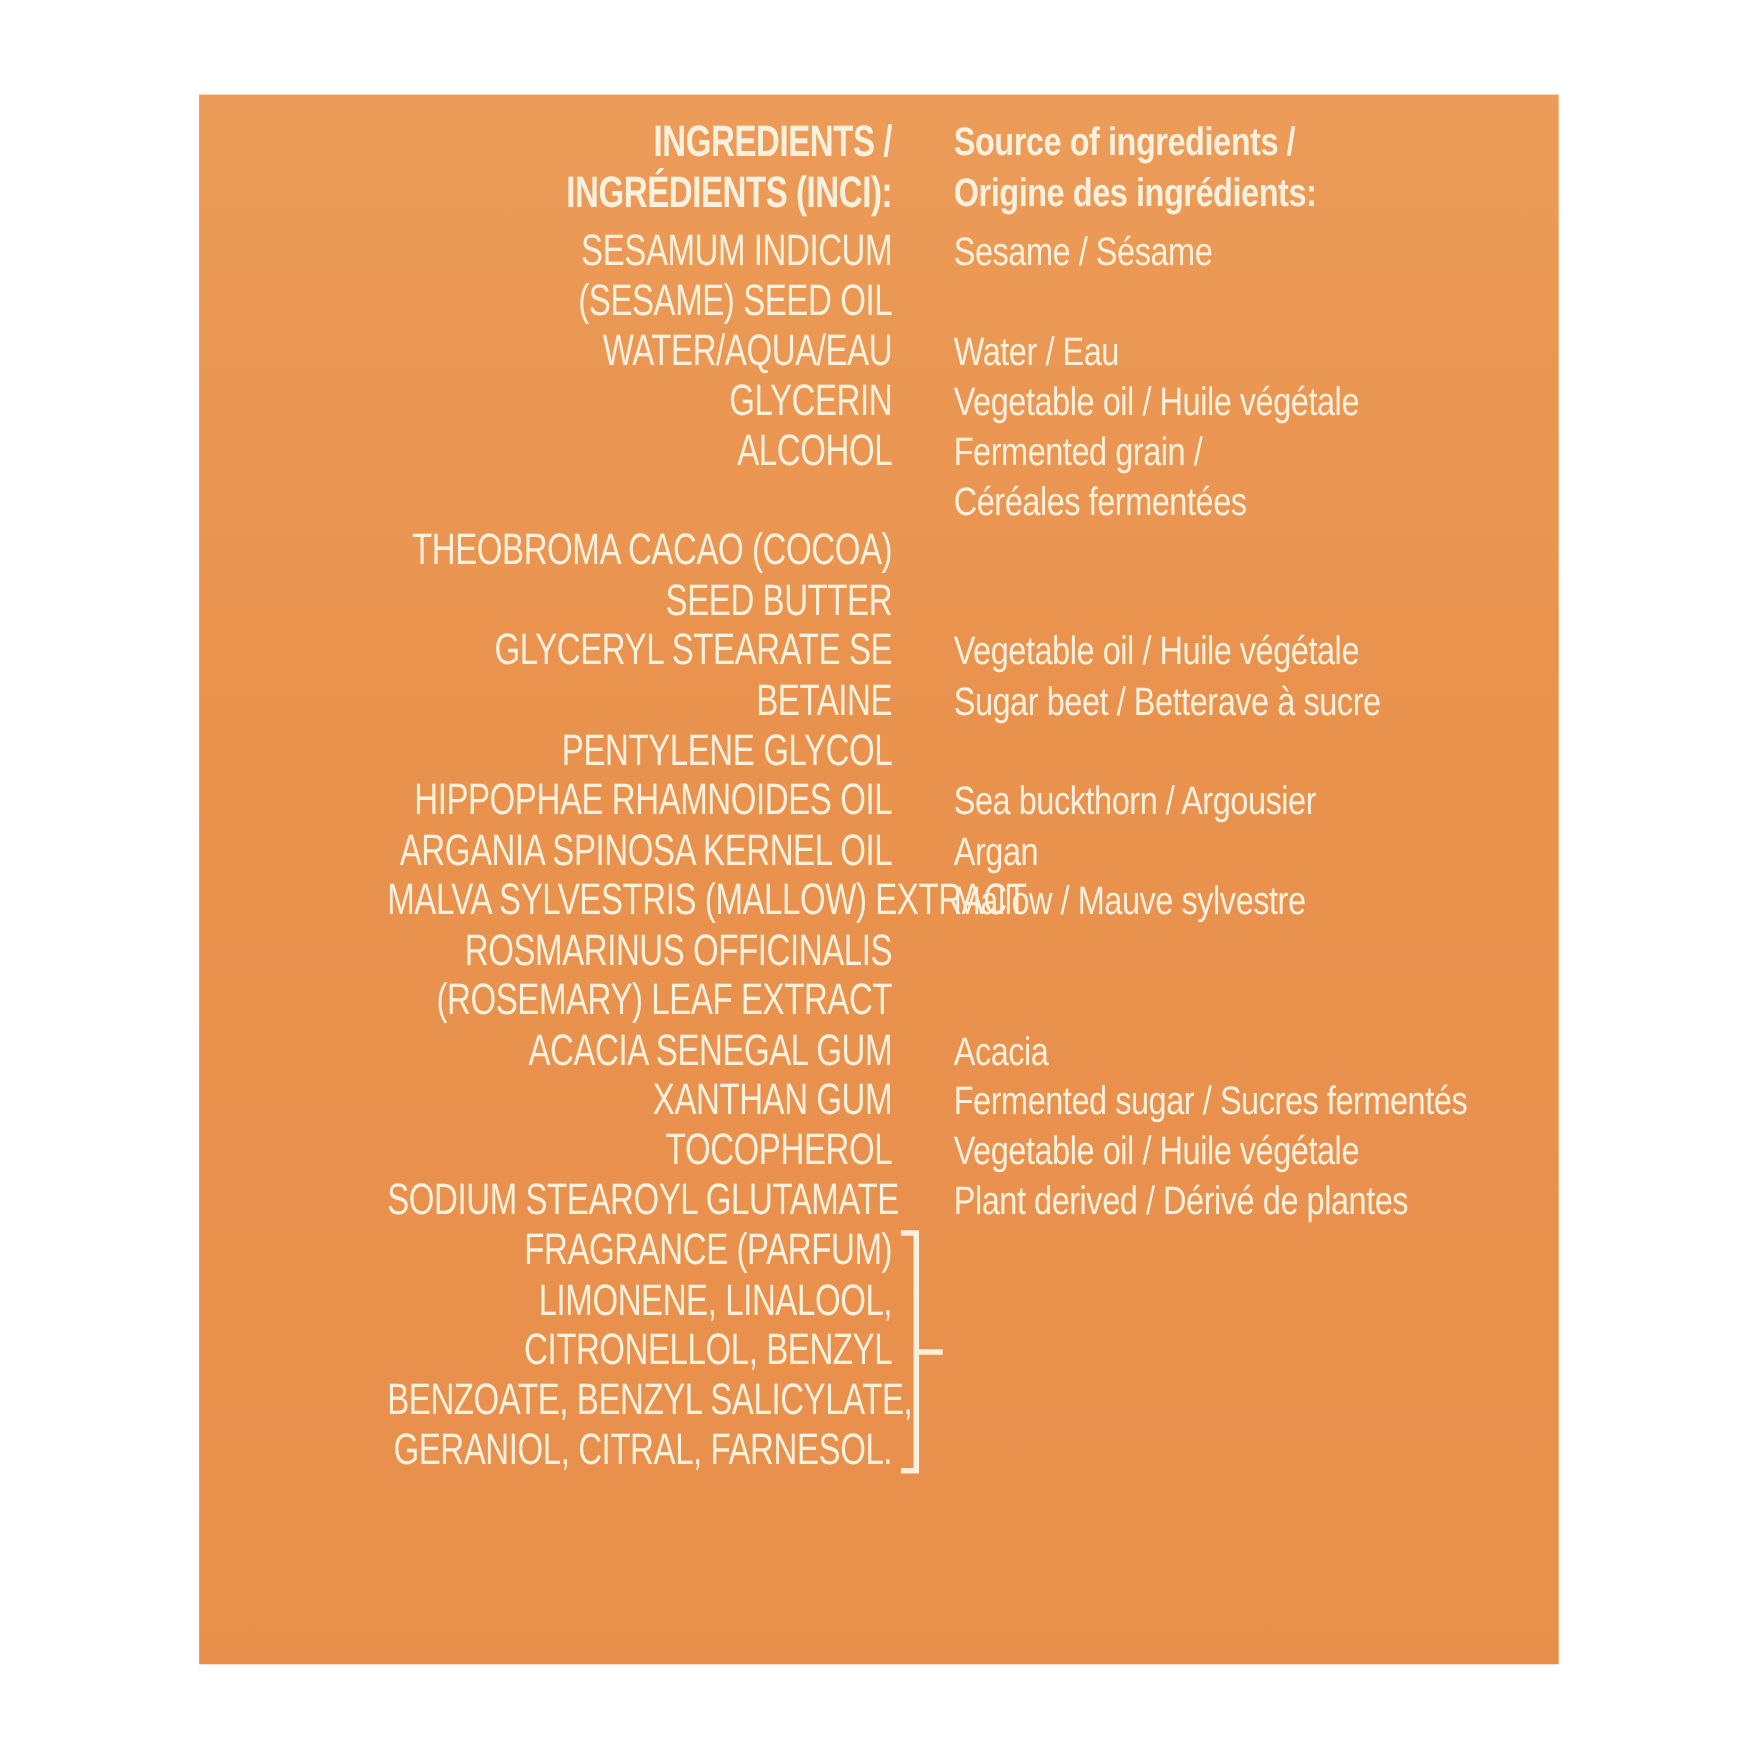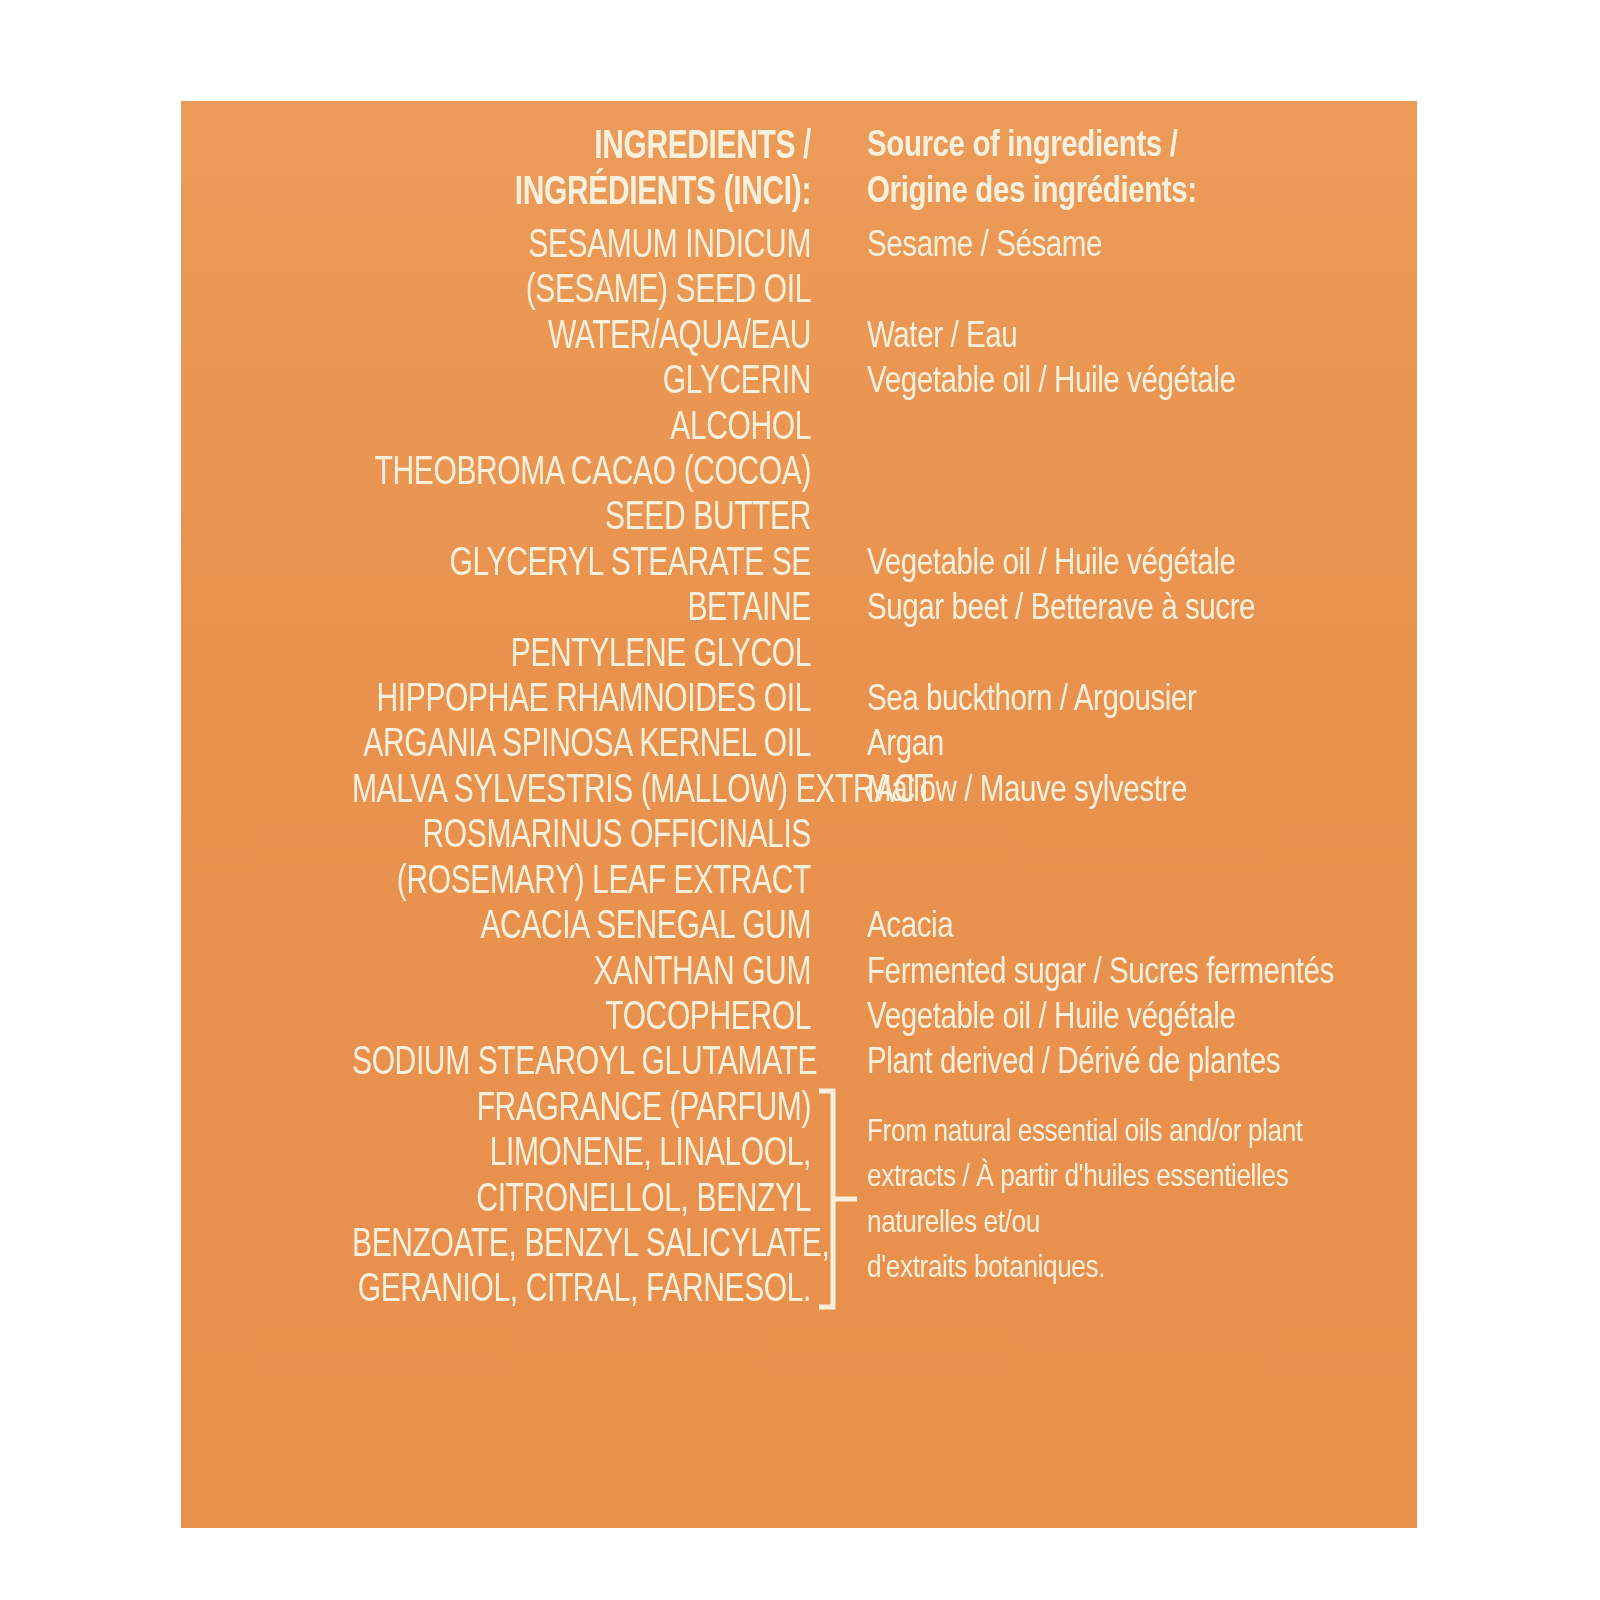--- a/index.html
+++ b/index.html
@@ -9,21 +9,20 @@
     font-family:"Liberation Sans", sans-serif;
     overflow:hidden;
   }
   .label-panel{
     position:absolute;left:181px;top:86px;width:1236px;height:1427px;
     background:linear-gradient(180deg,#ec9b58 0%,#e9924e 40%,#e88f4c 100%);
     box-sizing:border-box;
     padding:20px 20px 0 18px;
     color:#f9f1dd;
     overflow:hidden;
-    margin-top:15px;
   }
   .hdr-row,.ing-row{display:flex;position:relative;}
   .col-inci{width:612px;flex:0 0 612px;text-align:right;}
   .col-src{margin-left:56px;flex:1 1 auto;text-align:left;}
   .inci-line{
     font-size:40px;line-height:45.4px;white-space:nowrap;
     letter-spacing:-0.5px;
     transform:scaleX(0.75);transform-origin:100% 50%;
   }
   .src-line{
@@ -79,20 +78,24 @@
           <div class="inci-line">GLYCERIN</div>
         </div>
         <div class="col-src">
           <div class="src-line">Vegetable oil / Huile végétale</div>
         </div>
       </div>
       <div class="ing-row">
         <div class="col-inci">
           <div class="inci-line">ALCOHOL</div>
         </div>
+        <div class="col-src">
+          <div class="src-line">Fermented grain /</div>
+          <div class="src-line">Céréales fermentées</div>
+        </div>
       </div>
       <div class="ing-row">
         <div class="col-inci">
           <div class="inci-line">THEOBROMA CACAO (COCOA)</div>
           <div class="inci-line">SEED BUTTER</div>
         </div>
       </div>
       <div class="ing-row">
         <div class="col-inci">
           <div class="inci-line">GLYCERYL STEARATE SE</div>
@@ -177,26 +180,20 @@
         </div>
       </div>
       <div class="ing-row">
         <div class="col-inci">
           <div class="inci-line">FRAGRANCE (PARFUM)</div>
           <div class="inci-line">LIMONENE, LINALOOL,</div>
           <div class="inci-line">CITRONELLOL, BENZYL</div>
           <div class="inci-line">BENZOATE, BENZYL SALICYLATE,</div>
           <div class="inci-line">GERANIOL, CITRAL, FARNESOL.</div>
         </div>
-        <div class="col-src src-offset src-small">
-          <div class="src-line">From natural essential oils and/or plant</div>
-          <div class="src-line">extracts / À partir d'huiles essentielles</div>
-          <div class="src-line">naturelles et/ou</div>
-          <div class="src-line">d'extraits botaniques.</div>
-        </div>
         <div class="bracket">
           <svg viewBox="0 0 42 222" xmlns="http://www.w3.org/2000/svg">
             <path d="M2,3 L16,3 L16,219 L2,219" fill="none" stroke="#f9f1dd" stroke-width="5"></path>
             <path d="M16,111 L40,111" fill="none" stroke="#f9f1dd" stroke-width="5"></path>
           </svg>
         </div>
       </div>
     </div>
 
 </div>

